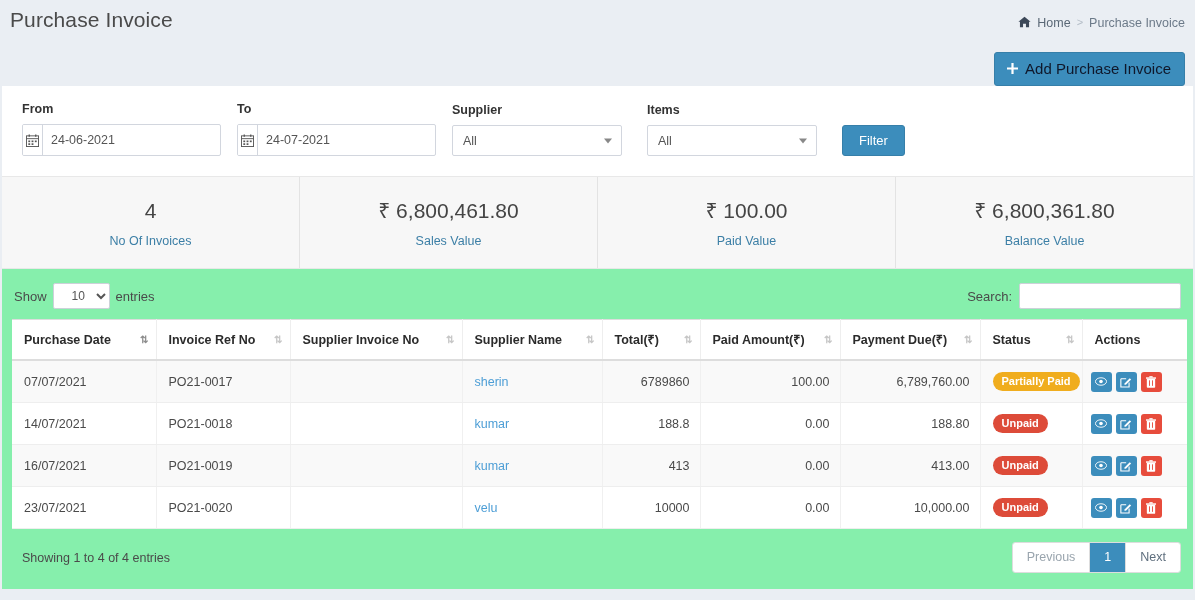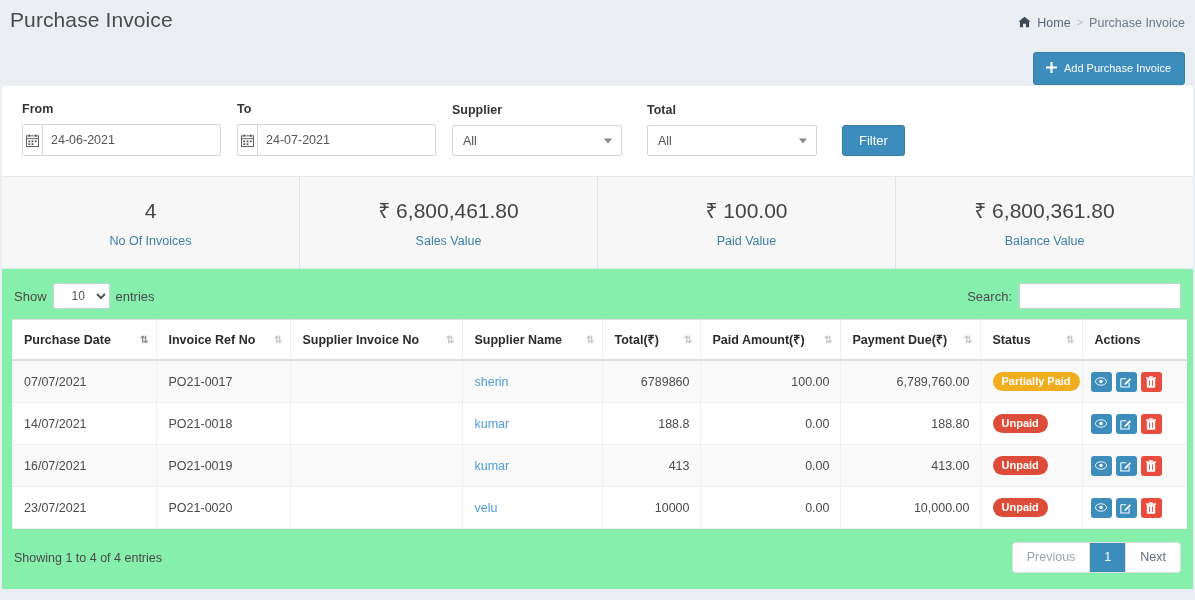--- a/index.html
+++ b/index.html
@@ -53,22 +53,22 @@
   .addbar {
     height: 40px;
     position: relative;
   }
   .btn-add {
     position: absolute;
     right: 10px;
     top: 6px;
     background: #3c8dbc;
     border: 1px solid #367fa9;
-    color: #ffffff;
-    font-size: 11px;
+    color: #0f172a;
+    font-size: 15px;
     padding: 8px 13px 9px 12px;
     border-radius: 3px;
     cursor: pointer;
     font-family: "Liberation Sans", sans-serif;
     display: flex;
     align-items: center;
     gap: 7px;
     line-height: 1;
   }
   .btn-add .plus {
@@ -318,21 +318,21 @@
   .abtn svg { display: block; }
   .abtn.blue { background: #3c8dbc; }
   .abtn.red { background: #e74c3c; }
 
   .dt-bottom {
     display: flex;
     justify-content: space-between;
     align-items: center;
     padding: 13px 2px 2px 2px;
   }
-  .dt-info { font-size: 12.5px; color: #4a4a4a; }
+  .dt-info { font-size: 12.5px; color: #4a4a4a; margin-left: 8px; }
   .pagination {
     display: flex;
     border: 1px solid #ddd;
     border-radius: 3px;
     overflow: hidden;
     align-items: flex-end;
   }
   .pg-item {
     padding: 7px 14px;
     font-size: 12.5px;
@@ -423,21 +423,21 @@
 
     <div class="fgroup" style="margin-right:25px;">
       <label class="fgroup-label">Supplier</label>
       <div class="select-box">
         <span>All</span>
         <span class="caret"></span>
       </div>
     </div>
 
     <div class="fgroup" style="margin-right:25px;">
-      <label class="fgroup-label">Total</label>
+      <label class="fgroup-label">Items</label>
       <div class="select-box">
         <span>All</span>
         <span class="caret"></span>
       </div>
     </div>
 
     <button class="btn-filter">Filter</button>
   </div>
 
   <div class="stats">

